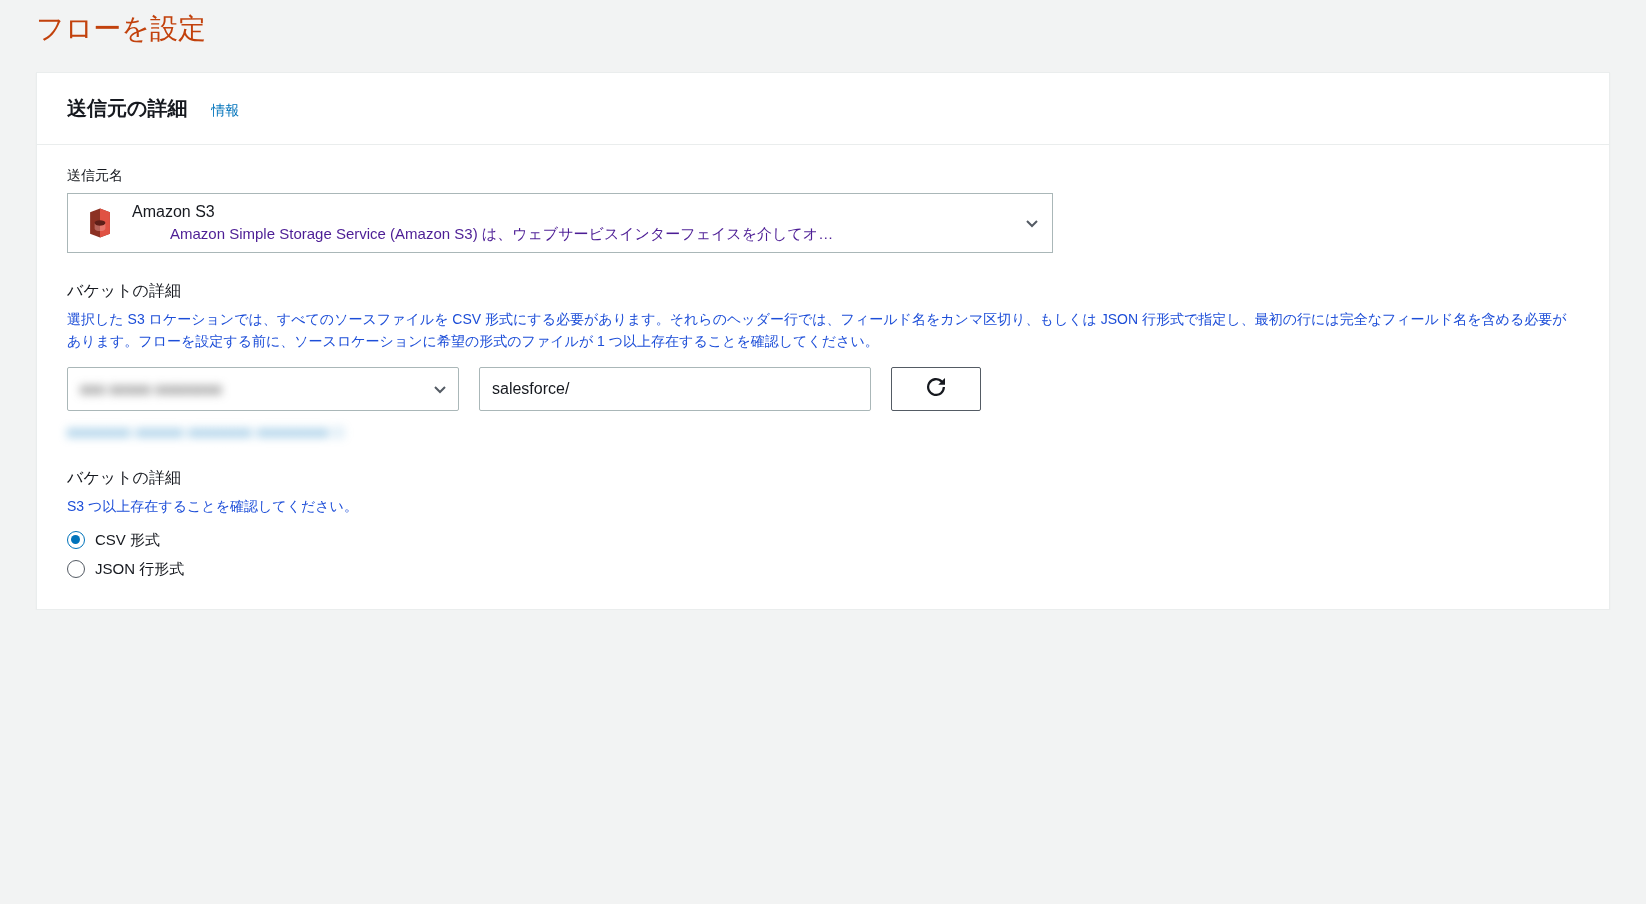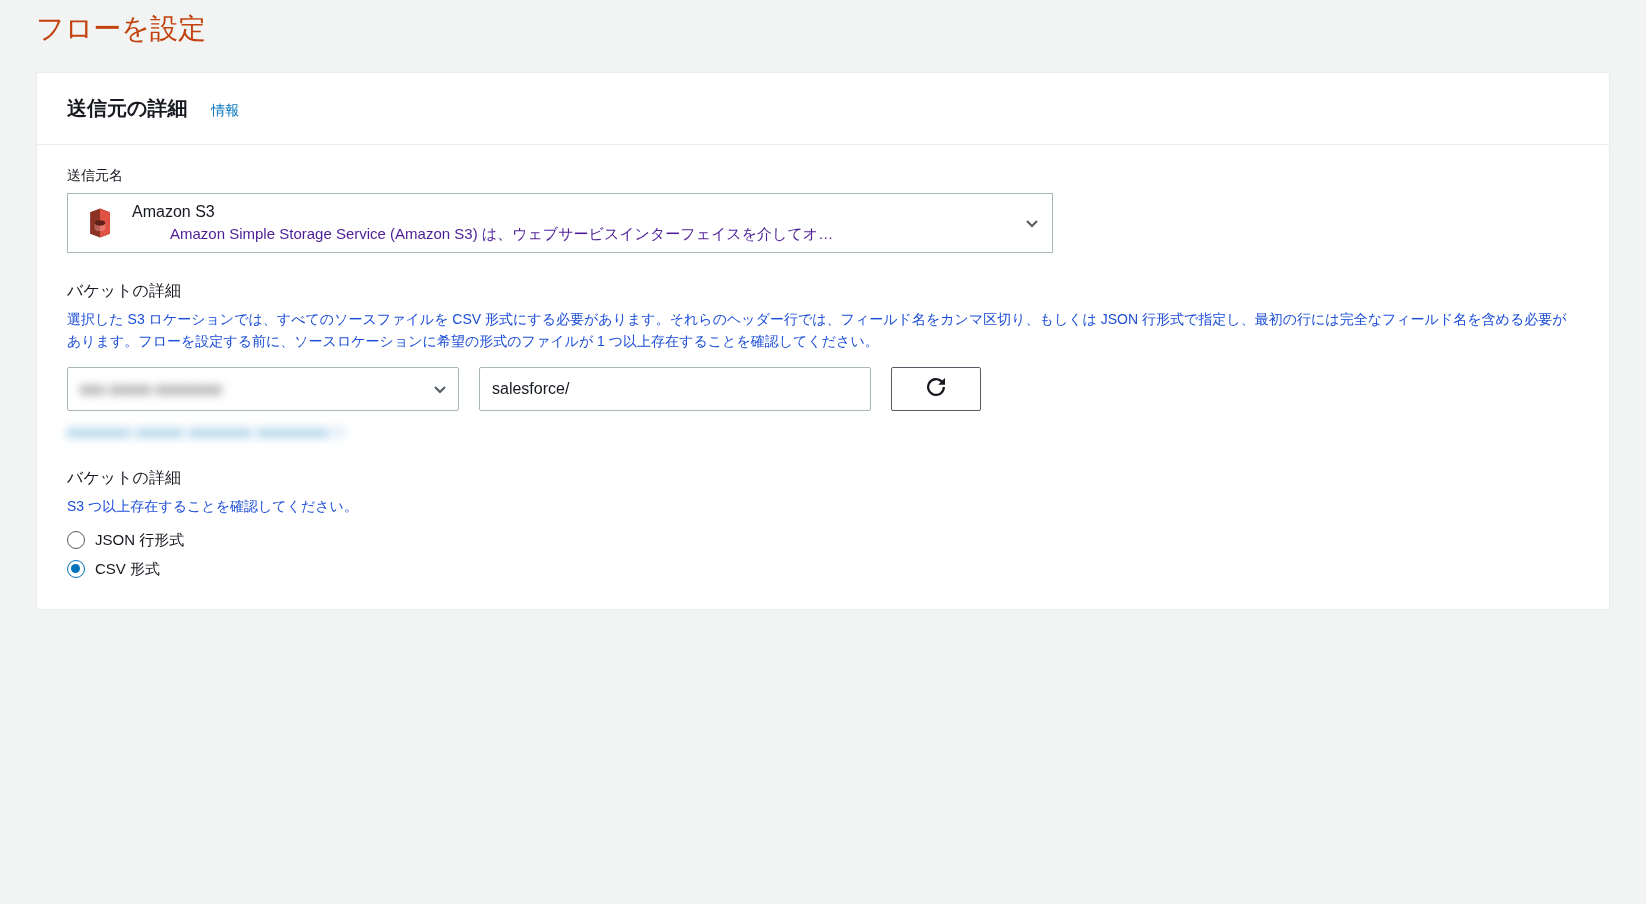--- a/index.html
+++ b/index.html
@@ -160,23 +160,23 @@
         </div>
 
         <div class="redacted-link">xxxxxxxx xxxxxx  xxxxxxxx xxxxxxxxx  □</div>
       </div>
 
       <div class="section">
         <div class="section-label">バケットの詳細</div>
         <div class="helper-text">S3 つ以上存在することを確認してください。</div>
 
         <div class="radio-row">
+          <span class="radio checked"></span>
+          <span class="radio-label">CSV 形式</span>
+        </div>
+        <div class="radio-row">
           <span class="radio"></span>
           <span class="radio-label">JSON 行形式</span>
-        </div>
-        <div class="radio-row">
-          <span class="radio checked"></span>
-          <span class="radio-label">CSV 形式</span>
         </div>
       </div>
     </div>
   </div>
 </div>
 
 </body></html>

